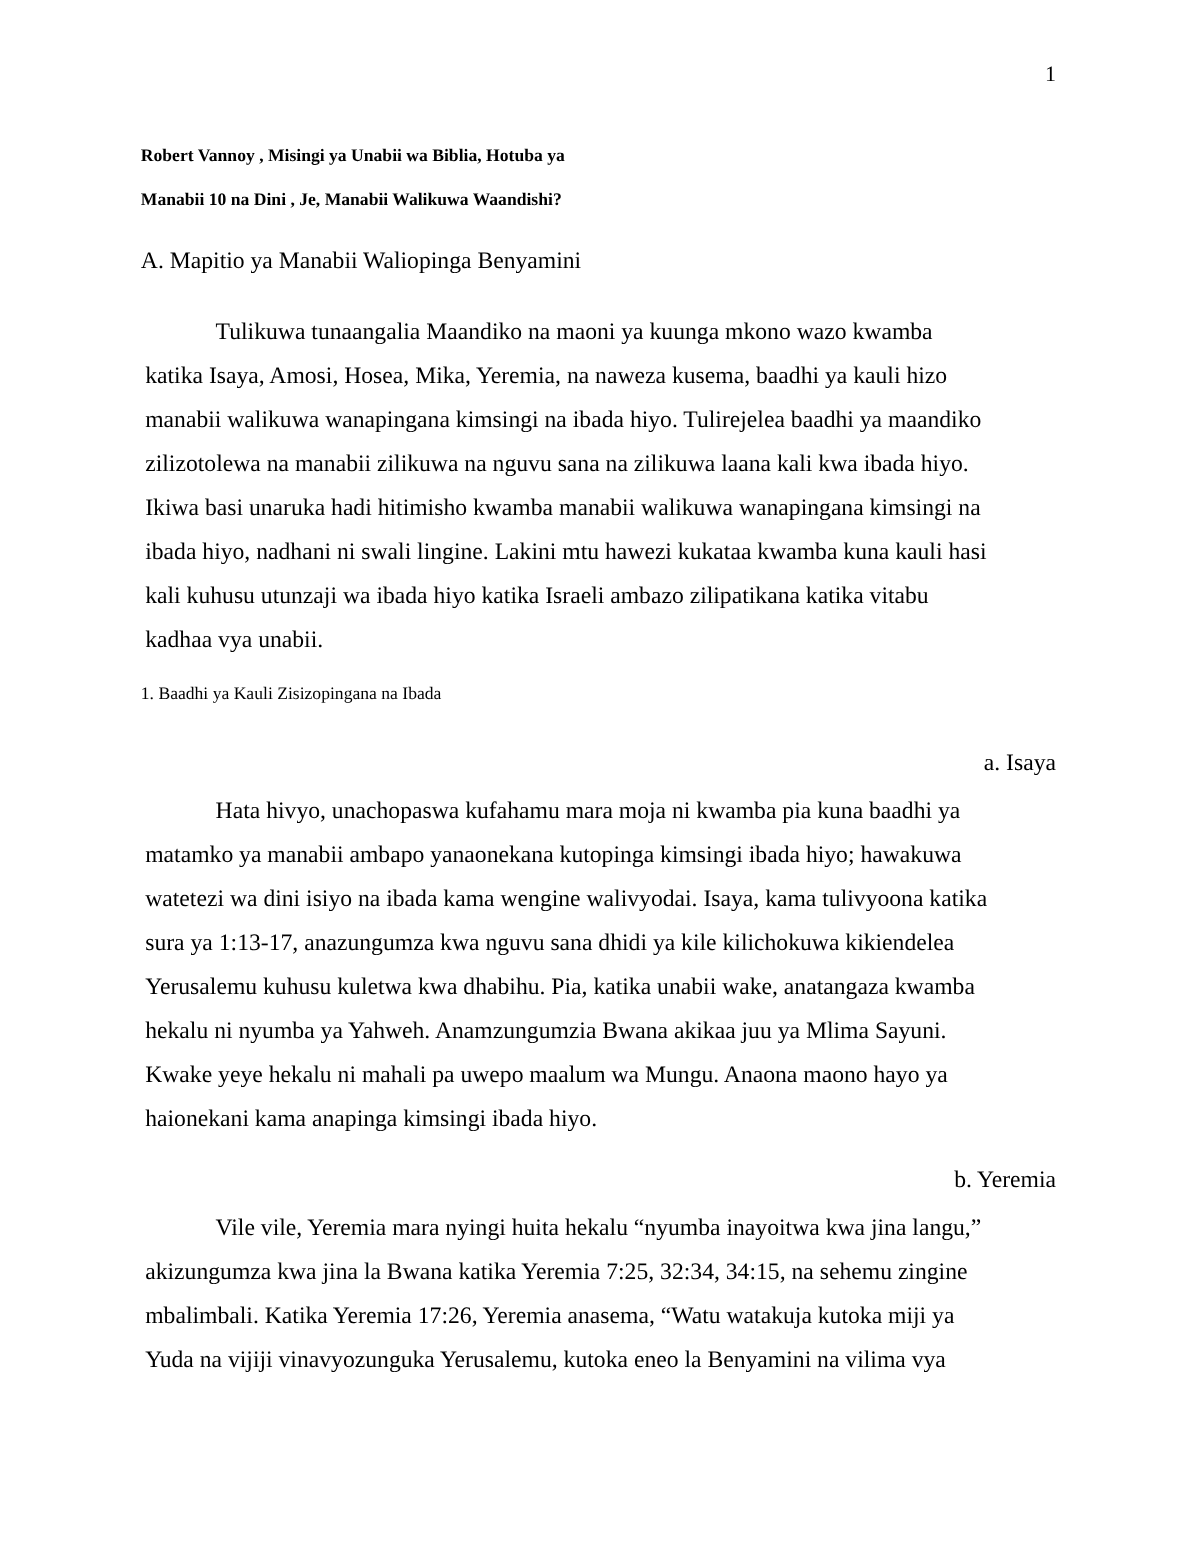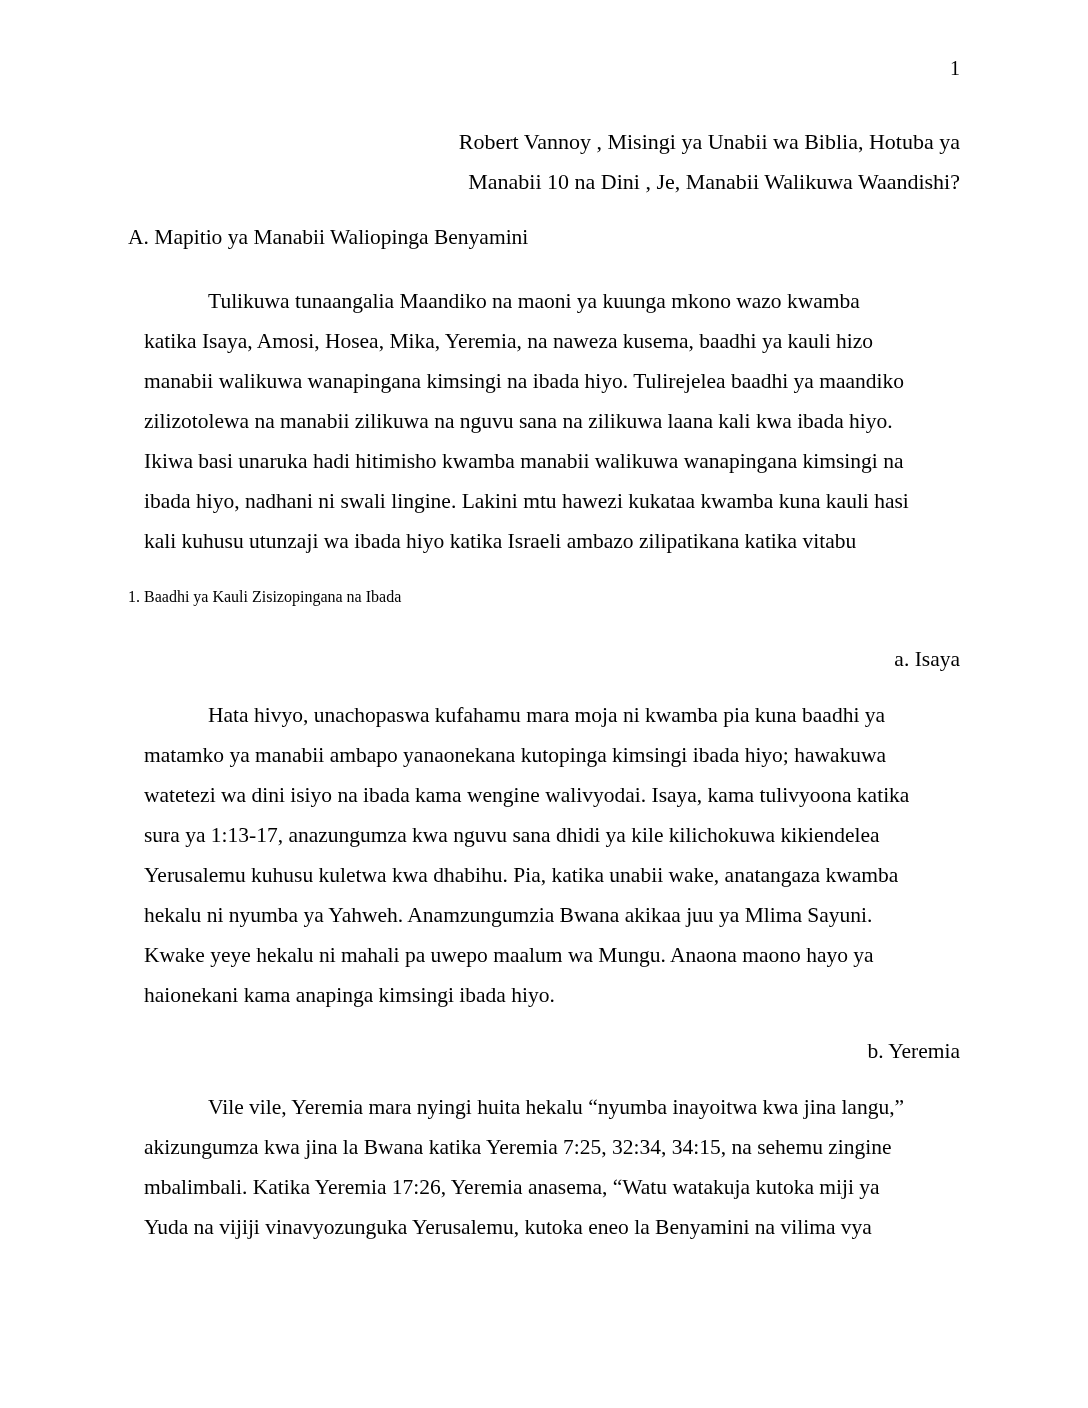--- a/index.html
+++ b/index.html
@@ -19,24 +19,23 @@
     overflow: hidden;
   }
   .page-number {
     text-align: right;
     font-size: 20px;
     line-height: 24px;
     height: 24px;
   }
   .doc-title {
     margin: 42px 0 0 0;
-    font-size: 22px;
-    font-weight: normal;
+    font-size: 16px;
+    font-weight: bold;
     line-height: 40px;
-    text-align: right;
   }
   .heading-a {
     margin: 15px 0 0 0;
     font-size: 21.5px;
     line-height: 40px;
   }
   .heading-1 {
     margin: 10px 0 0 0;
     font-size: 16px;
     line-height: 40px;
@@ -44,21 +43,21 @@
   .subheading {
     margin: 0;
     padding-left: 64px;
     font-size: 21.5px;
     line-height: 40px;
     text-align: right;
   }
   .subheading.gap-a { margin-top: 22px; }
   .subheading.gap-b { margin-top: 15px; }
   .para {
-    margin: 16px;
+    margin: 4px;
     font-size: 21.5px;
     line-height: 40px;
   }
   .para.gap-1 { margin-top: 24px; }
   .line { display: block; }
   .line.indent { padding-left: 64px; }
 </style>
 </head>
 <body>
 
@@ -74,20 +73,21 @@
   <p class="heading-a">A. Mapitio ya Manabii Waliopinga Benyamini</p>
 
   <div class="para gap-1">
     <span class="line indent">Tulikuwa tunaangalia Maandiko na maoni ya kuunga mkono wazo kwamba</span>
     <span class="line">katika Isaya, Amosi, Hosea, Mika, Yeremia, na naweza kusema, baadhi ya kauli hizo</span>
     <span class="line">manabii walikuwa wanapingana kimsingi na ibada hiyo. Tulirejelea baadhi ya maandiko</span>
     <span class="line">zilizotolewa na manabii zilikuwa na nguvu sana na zilikuwa laana kali kwa ibada hiyo.</span>
     <span class="line">Ikiwa basi unaruka hadi hitimisho kwamba manabii walikuwa wanapingana kimsingi na</span>
     <span class="line">ibada hiyo, nadhani ni swali lingine. Lakini mtu hawezi kukataa kwamba kuna kauli hasi</span>
     <span class="line">kali kuhusu utunzaji wa ibada hiyo katika Israeli ambazo zilipatikana katika vitabu</span>
+    <span class="line">kadhaa vya unabii.</span>
   </div>
 
   <p class="heading-1">1. Baadhi ya Kauli Zisizopingana na Ibada</p>
 
   <p class="subheading gap-a">a. Isaya</p>
 
   <div class="para">
     <span class="line indent">Hata hivyo, unachopaswa kufahamu mara moja ni kwamba pia kuna baadhi ya</span>
     <span class="line">matamko ya manabii ambapo yanaonekana kutopinga kimsingi ibada hiyo; hawakuwa</span>
     <span class="line">watetezi wa dini isiyo na ibada kama wengine walivyodai. Isaya, kama tulivyoona katika</span>

